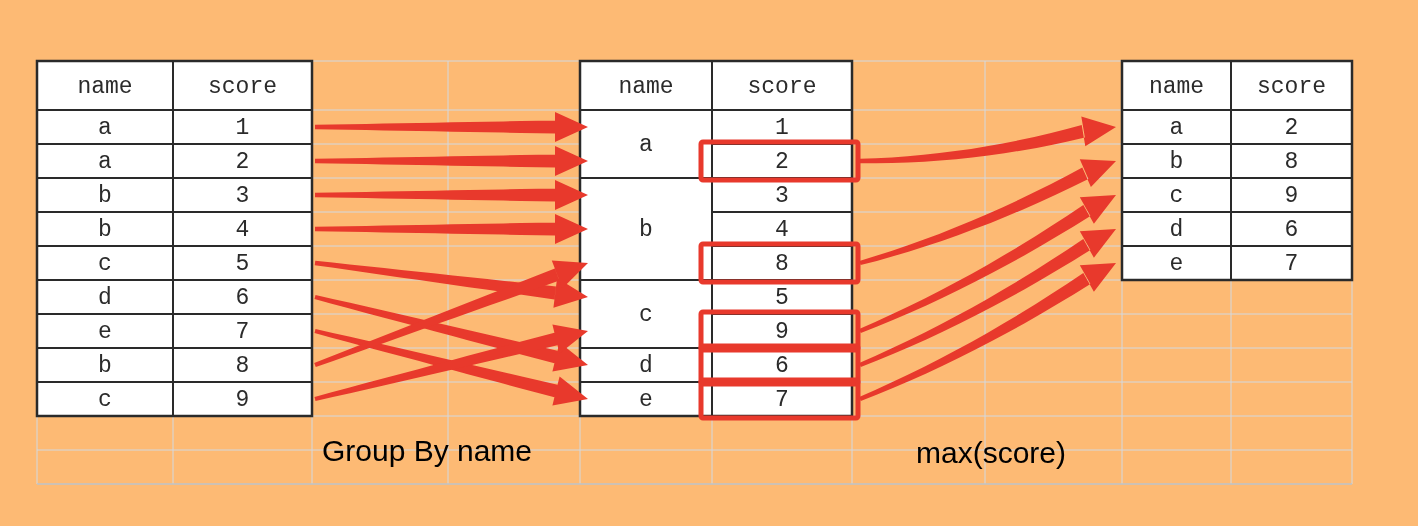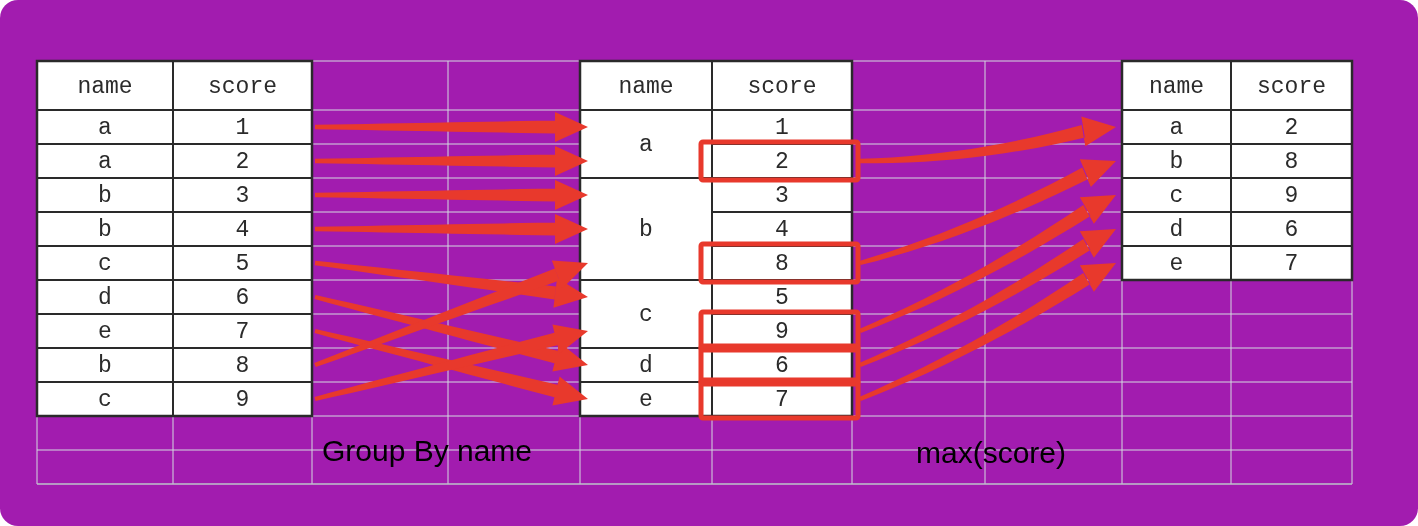--- a/index.html
+++ b/index.html
@@ -1,16 +1,16 @@
 <!DOCTYPE html>
 <html><head>
 <meta charset="utf-8">
 <style>
   html,body{margin:0;padding:0;background:#ffffff;}
-  .canvas{position:relative;width:1418px;height:526px;background:#a21caf;overflow:hidden;border-radius:18px;}
+  .canvas{position:relative;width:1418px;height:526px;background:#fdba74;overflow:hidden;}
   svg{display:block;}
   .cell-text{
     font-family:"Liberation Mono","DejaVu Sans Mono",monospace;
     font-size:23px;
   }
   .header-text{
     font-family:"Liberation Mono","DejaVu Sans Mono",monospace;
     font-size:23px;
   }
   .label{

